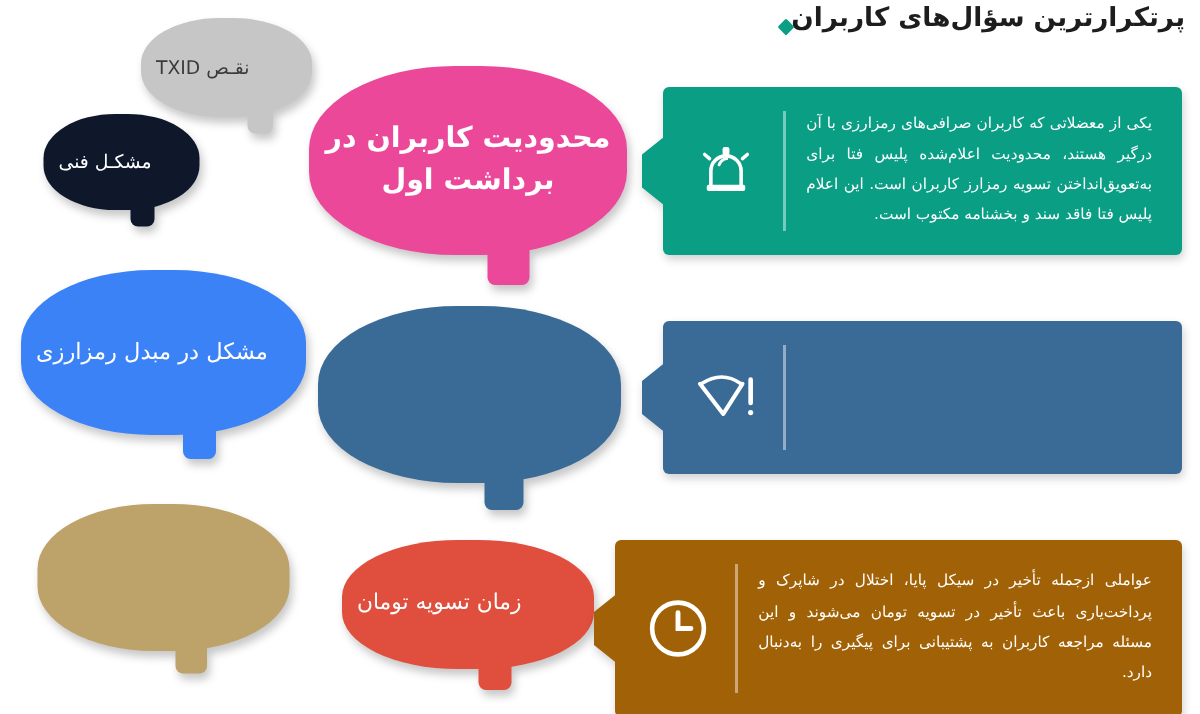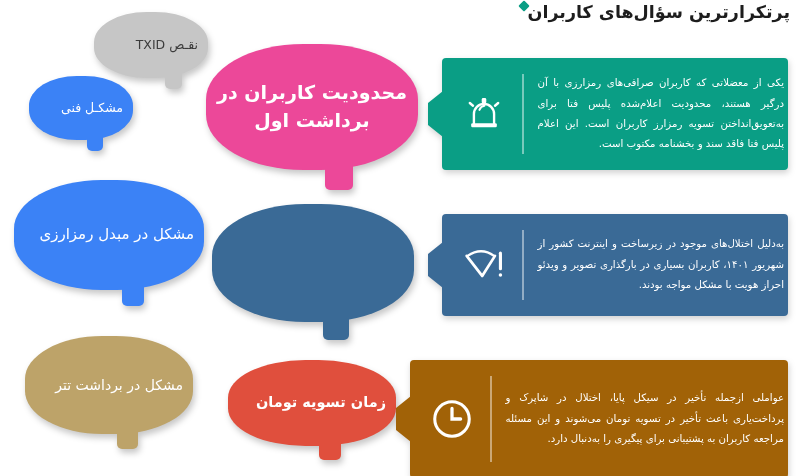--- a/index.html
+++ b/index.html
@@ -22,21 +22,21 @@
     height: 476px;
   }
 
   
   .title-row {
     position: absolute;
     top: 2px;
     right: 10px;
     display: flex;
     flex-direction: row;
-    align-items: flex-start;
+    align-items: flex-end;
     gap: 0;
   }
   .title-text {
     font-size: 17.5px;
     font-weight: bold;
     color: #1d1d1d;
     white-space: nowrap;
     letter-spacing: -0.2px;
   }
   .title-bullet {
@@ -47,21 +47,21 @@
     border-radius: 1px;
     flex: 0 0 auto;
   }
 
   
   .bubble {
     position: absolute;
     border-radius: 50% / 46%;
     display: flex;
     align-items: center;
-    justify-content: flex-start;
+    justify-content: flex-end;
     text-align: center;
     box-sizing: border-box;
     color: #ffffff;
     filter: drop-shadow(2px 4px 3px rgba(0,0,0,0.22));
   }
   .bubble .btxt {
     display: block;
     line-height: 1.45;
     padding: 0 10px;
   }
@@ -83,21 +83,21 @@
     background: #c6c6c6;
     color: #3b3b3b;
     font-size: 12.5px;
     border-radius: 46% / 46%;
   }
   .bubble-txid .tail { left: 62%; bottom: -11px; width: 17px; height: 20px; }
 
   .bubble-tech {
     left: 29px; top: 76px;
     width: 104px; height: 64px;
-    background: #3b82f6;
+    background: #0f172a;
     color: #ffffff;
     font-size: 12.5px;
     border-radius: 46% / 46%;
   }
   .bubble-tech .tail { left: 56%; bottom: -11px; width: 16px; height: 20px; }
 
   .bubble-converter {
     left: 14px; top: 180px;
     width: 190px; height: 110px;
     background: #3b82f6;
@@ -134,35 +134,35 @@
     font-weight: bold;
     border-radius: 46% / 44%;
   }
   .bubble-upload .tail { left: 55%; bottom: -18px; width: 26px; height: 28px; }
 
   .bubble-settle {
     left: 228px; top: 360px;
     width: 168px; height: 86px;
     background: #e04f3d;
     font-size: 14.5px;
-    font-weight: bold;
+    font-weight: normal;
     border-radius: 46% / 44%;
   }
   .bubble-settle .tail { left: 54%; bottom: -14px; width: 22px; height: 24px; }
 
   
   .panel {
     position: absolute;
     display: flex;
     flex-direction: row-reverse;
     align-items: center;
     box-sizing: border-box;
     border-radius: 4px;
     color: #ffffff;
-    padding: 10px 4px 10px 10px;
+    padding: 10px 20px 10px 10px;
     filter: drop-shadow(1px 3px 3px rgba(0,0,0,0.18));
   }
   .panel .notch {
     position: absolute;
     left: -14px;
     top: 50%;
     transform: translateY(-50%);
     width: 15px;
     height: 46px;
     background: inherit;
@@ -217,21 +217,20 @@
     <span class="btxt">مشکـل فنی</span>
     <span class="tail"></span>
   </div>
 
   <div class="bubble bubble-converter">
     <span class="btxt">مشکل در مبدل رمزارزی</span>
     <span class="tail"></span>
   </div>
 
   <div class="bubble bubble-tether">
-    <span class="btxt">مشکل در برداشت تتر</span>
     <span class="tail"></span>
   </div>
 
   <div class="bubble bubble-limit">
     <span class="btxt">محدودیت کاربران در برداشت اول</span>
     <span class="tail"></span>
   </div>
 
   <div class="bubble bubble-upload">
     <span class="tail"></span>
@@ -262,21 +261,20 @@
     <span class="notch"></span>
     <div class="pico">
       <svg width="44" height="42" viewBox="0 0 48 46" fill="none" stroke="#ffffff" stroke-width="3" stroke-linecap="round" stroke-linejoin="round">
         <path d="M5 13 L22 35 L36 13" fill="none"></path>
         <path d="M6 13 Q21 3 35 13" fill="none" stroke-width="2.6"></path>
         <path d="M42 10 L42 27" stroke-width="3.4"></path>
         <circle cx="42" cy="34" r="1.9" fill="#ffffff" stroke="none"></circle>
       </svg>
     </div>
     <div class="divider"></div>
-    <div class="ptxt">به‌دلیل اختلال‌های موجود در زیرساخت و اینترنت کشور از شهریور ۱۴۰۱، کاربران بسیاری در بارگذاری تصویر و ویدئو احراز هویت با مشکل مواجه بودند.</div>
   </div>
 
   <div class="panel panel-clock">
     <span class="notch"></span>
     <div class="pico">
       <svg width="46" height="46" viewBox="0 0 48 48" fill="none" stroke="#ffffff" stroke-width="3.2" stroke-linecap="round">
         <circle cx="24" cy="24" r="18"></circle>
         <path d="M24 13 V24 H33" stroke-width="3.4"></path>
       </svg>
     </div>

